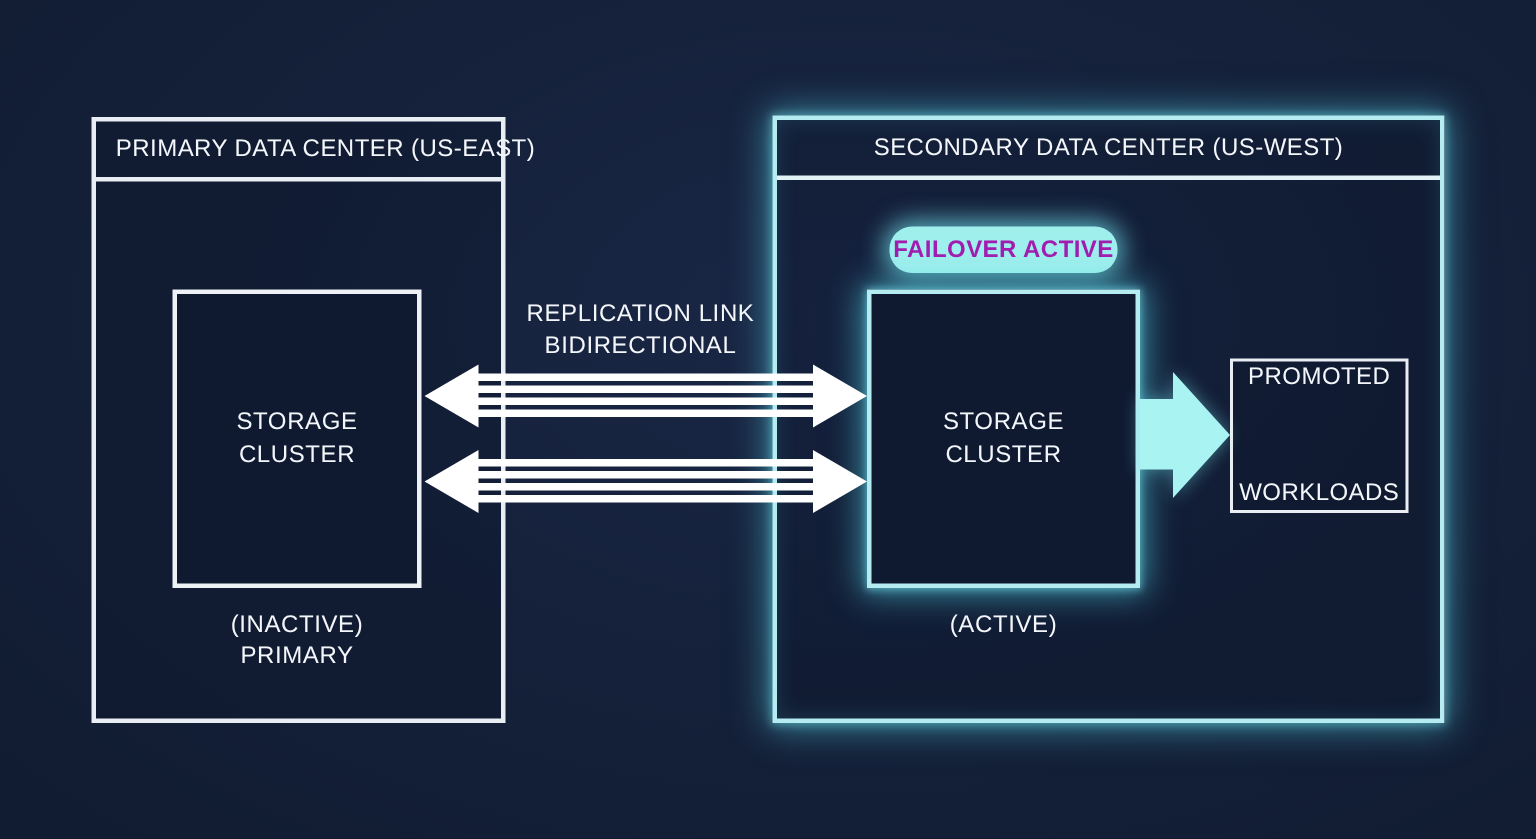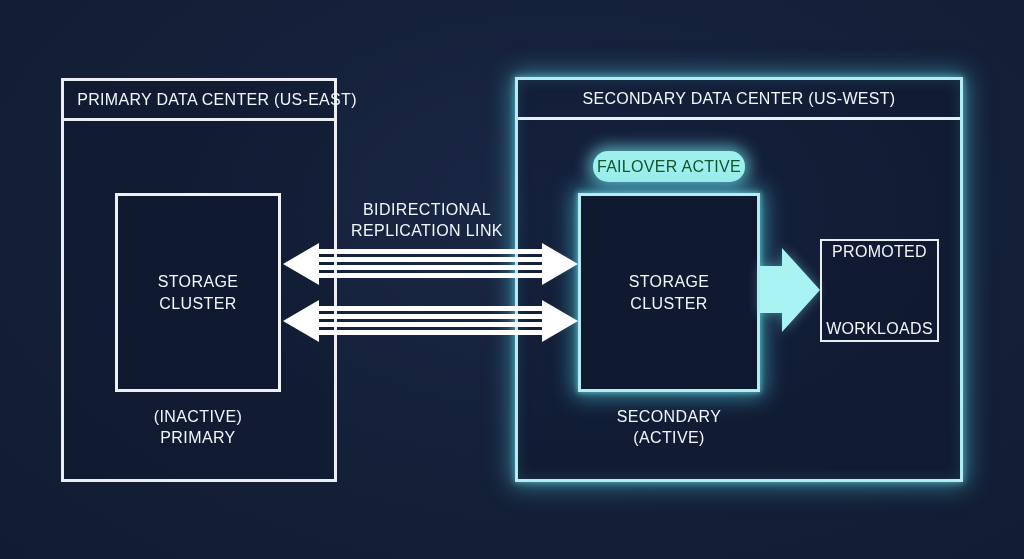--- a/index.html
+++ b/index.html
@@ -81,27 +81,27 @@
   }
   .status-label.primary-status { left: 51px; top: 326px; width: 166px; }
   .status-label.secondary-status { left: 60px; top: 327px; width: 182px; }
 
   .badge {
     position: absolute;
     left: 75px; top: 71px;
     width: 152px; height: 31px;
     box-sizing: border-box;
     background: #9fefed;
-    color: #14532d;
+    color: #a21caf;
     border-radius: 15px;
     display: flex;
     align-items: center;
     justify-content: center;
     font-size: 16px;
-    font-weight: 400;
+    font-weight: 700;
     letter-spacing: 0.3px;
     box-shadow: 0 0 16px 4px rgba(120, 235, 245, 0.7);
     white-space: nowrap;
   }
   .promoted-box {
     position: absolute;
     left: 302px; top: 159px;
     width: 119px; height: 103px;
     box-sizing: border-box;
     border: 2px solid #e9edf4;
@@ -162,38 +162,37 @@
       <span>SECONDARY DATA CENTER (US-WEST)</span>
     </div>
     <div class="badge">
       <span>FAILOVER ACTIVE</span>
     </div>
     <div class="cluster-box secondary-cluster">
       <span>STORAGE</span>
       <span>CLUSTER</span>
     </div>
     <div class="status-label secondary-status">
-      <div>SECONDARY</div>
       <div>(ACTIVE)</div>
     </div>
 
     <svg class="promo-arrow" width="60" height="84" viewBox="0 0 60 84">
       <rect x="0" y="18" width="24" height="47" fill="#a9f3f3"></rect>
       <polygon points="22,0 60,42 22,84" fill="#a9f3f3"></polygon>
     </svg>
 
     <div class="promoted-box">
       <span>PROMOTED</span>
       <span>WORKLOADS</span>
     </div>
   </div>
 
   <div class="rep-label">
+    <div>REPLICATION LINK</div>
     <div>BIDIRECTIONAL</div>
-    <div>REPLICATION LINK</div>
   </div>
 
   <svg class="rep-arrow upper" width="295" height="44" viewBox="0 0 295 44">
     <rect x="30" y="7" width="235" height="5" fill="#ffffff"></rect>
     <rect x="30" y="15" width="235" height="5" fill="#ffffff"></rect>
     <rect x="30" y="23" width="235" height="5" fill="#ffffff"></rect>
     <rect x="30" y="31" width="235" height="5" fill="#ffffff"></rect>
     <polygon points="0,22 36,1 36,43" fill="#ffffff"></polygon>
     <polygon points="295,22 259,1 259,43" fill="#ffffff"></polygon>
   </svg>

